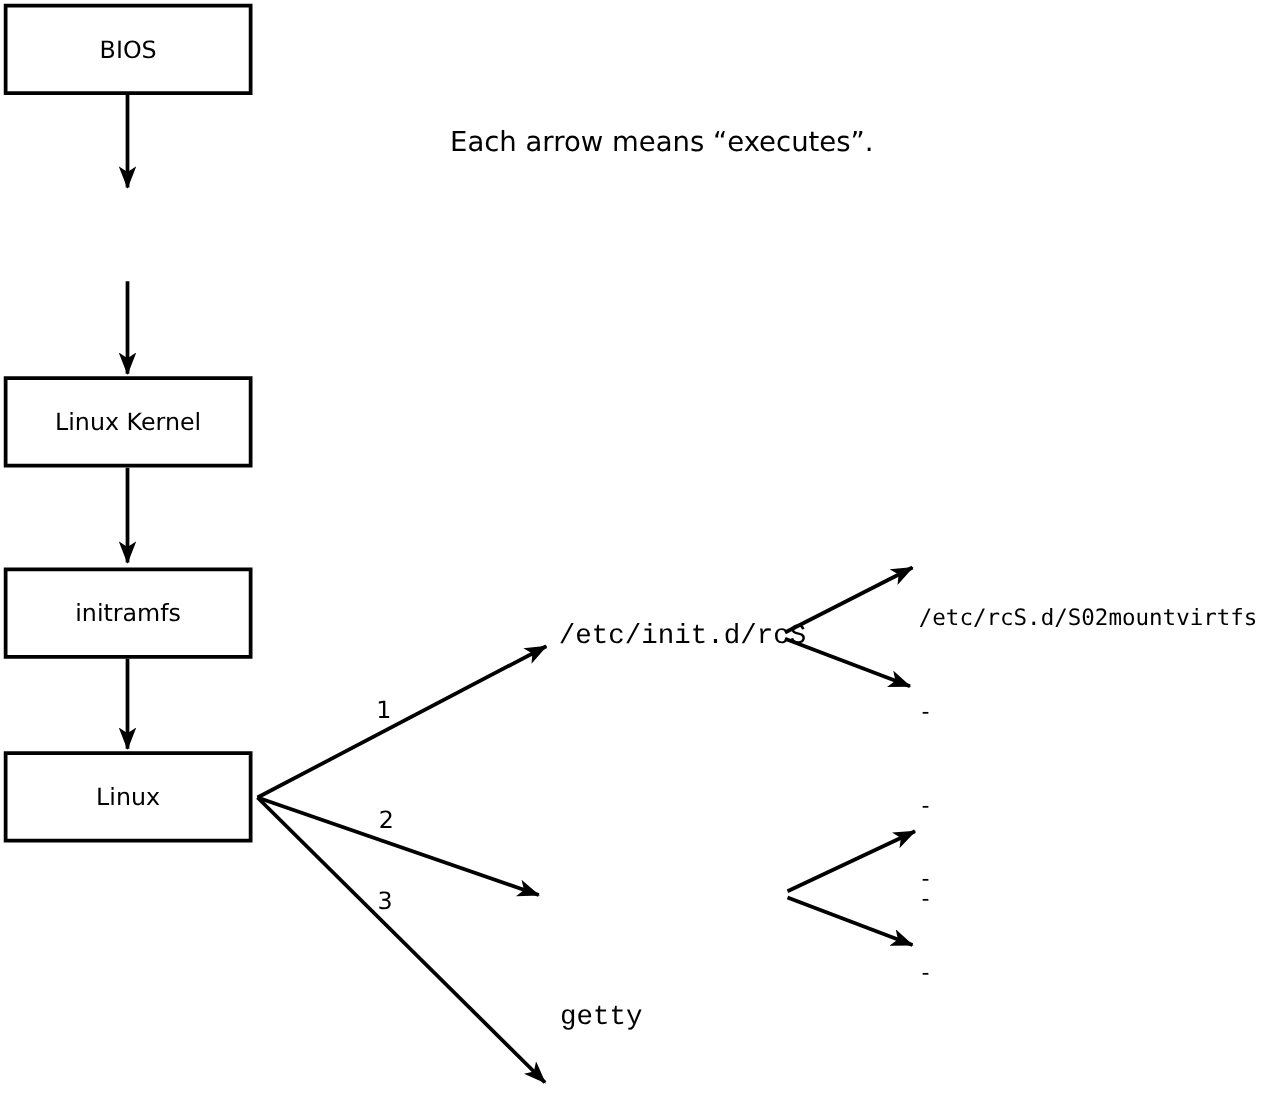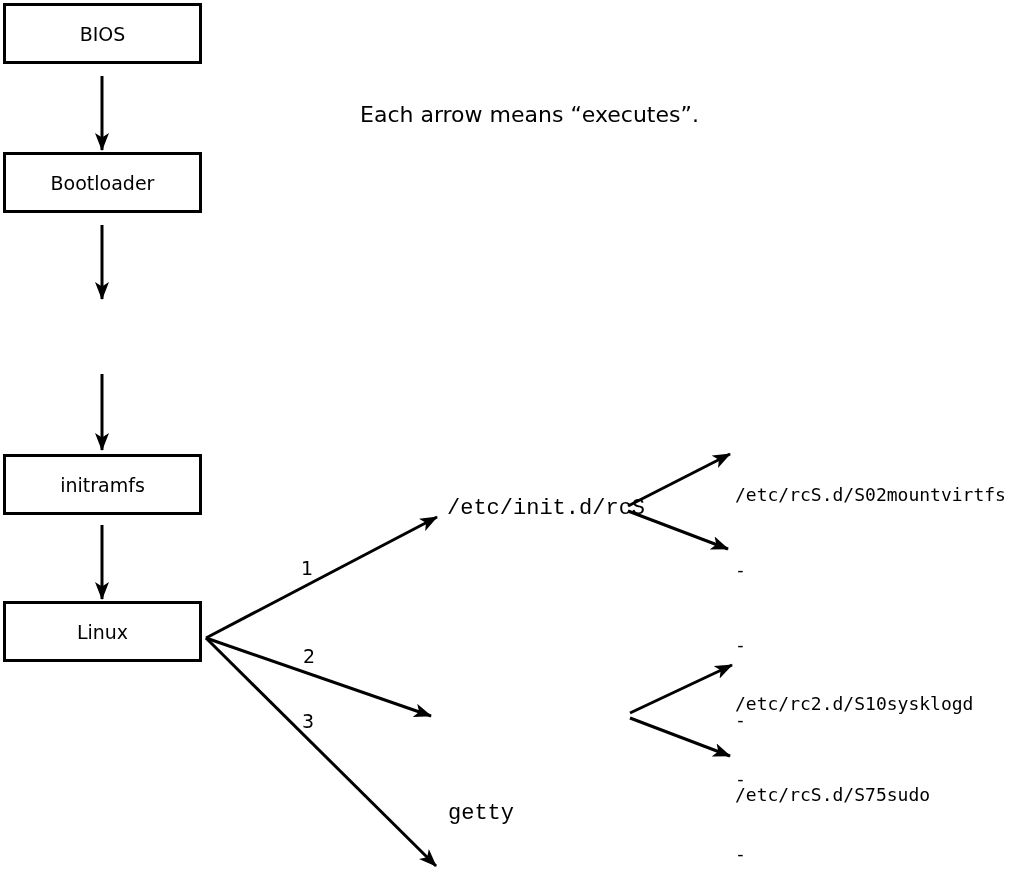--- a/index.html
+++ b/index.html
@@ -13,21 +13,21 @@
     overflow: hidden;
   }
   #arrows {
     position: absolute;
     left: 0; top: 0;
   }
   .box {
     position: absolute;
     left: 3px;
     width: 199px;
-    height: 61px;
+    height: 73px;
     box-sizing: border-box;
     border: 3px solid #000000;
     background: #ffffff;
     display: flex;
     align-items: center;
     justify-content: center;
     font-size: 19px;
   }
   .note {
     position: absolute;
@@ -79,22 +79,22 @@
     <line x1="628" y1="506" x2="730" y2="454" stroke="#000" stroke-width="3" marker-end="url(#ah)"></line>
     <line x1="628" y1="511" x2="728" y2="549" stroke="#000" stroke-width="3" marker-end="url(#ah)"></line>
 
     <line x1="630" y1="713" x2="732" y2="665" stroke="#000" stroke-width="3" marker-end="url(#ah)"></line>
     <line x1="630" y1="718" x2="730" y2="756" stroke="#000" stroke-width="3" marker-end="url(#ah)"></line>
   </svg>
 
   <div class="box" style="top:3px">
     <span>BIOS</span>
   </div>
-  <div class="box" style="top:152px">
-    <span>Bootloader</span>
+  <div class="box" style="top:301px">
+    <span>Linux Kernel</span>
   </div>
   <div class="box" style="top:454px">
     <span>initramfs</span>
   </div>
   <div class="box" style="top:601px">
     <span>Linux</span>
   </div>
 
   <div class="note">Each arrow means “executes”.</div>
 
@@ -103,24 +103,22 @@
   <div class="num" style="left:302px; top:710px">3</div>
 
   <div class="mono" style="left:447px; top:496px">/etc/init.d/rcS</div>
   <div class="mono" style="left:448px; top:801px">getty</div>
 
   <div class="children" style="top:432px">
     <div>/etc/rcS.d/S02mountvirtfs</div>
     <div>-</div>
     <div>-</div>
     <div>-</div>
-    <div>/etc/rcS.d/S75sudo</div>
   </div>
 
   <div class="children" style="top:641px">
-    <div>/etc/rc2.d/S10sysklogd</div>
     <div>-</div>
     <div>-</div>
     
     
   </div>
 
 </div>
 
 </body></html>

